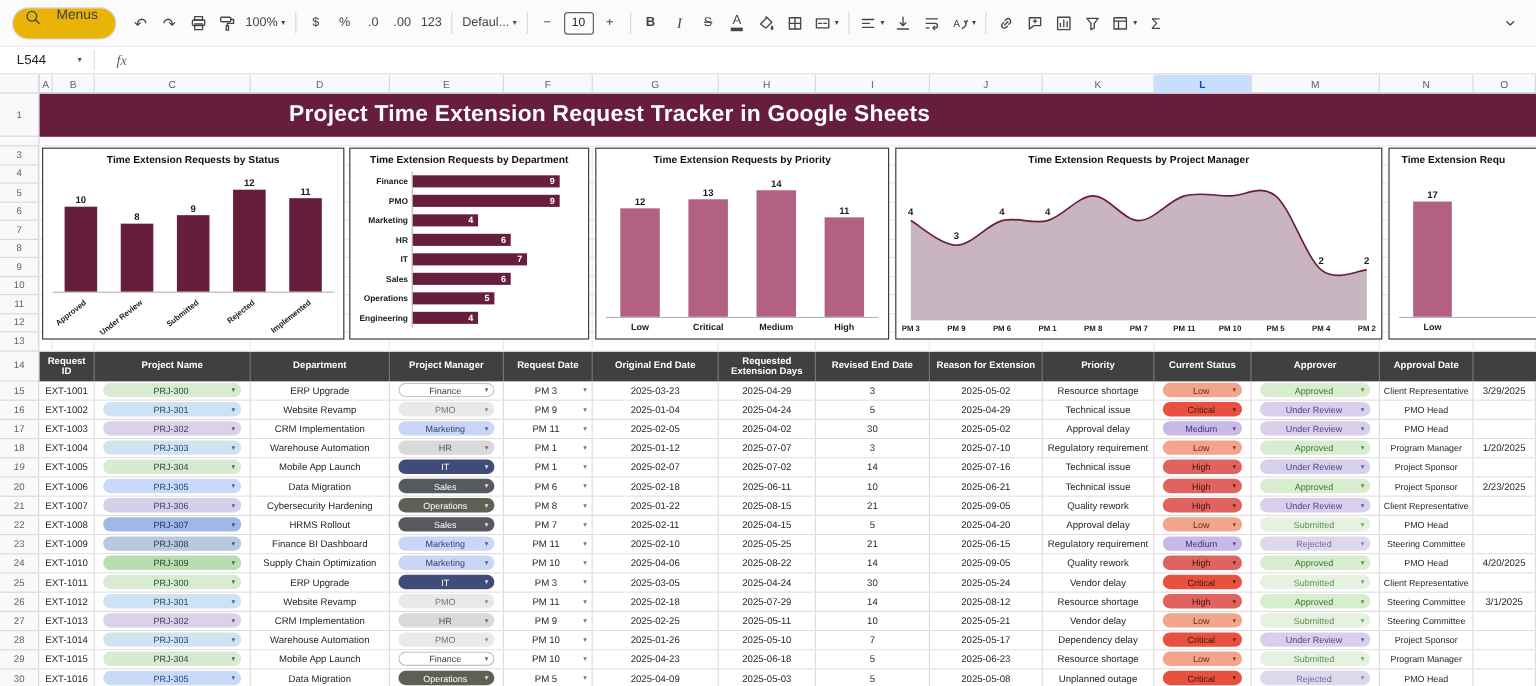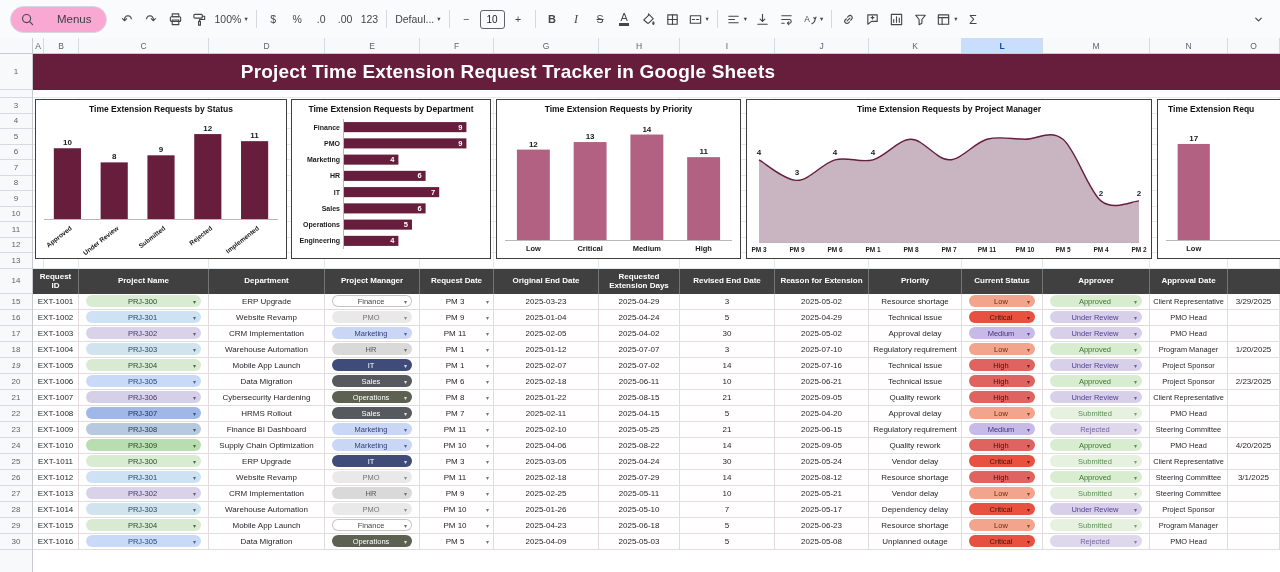--- a/index.html
+++ b/index.html
@@ -1,21 +1,21 @@
 <!DOCTYPE html>
 <html><head>
 <meta charset="utf-8">
 <style>
 *{box-sizing:border-box;margin:0;padding:0}
 html,body{width:1280px;height:572px;overflow:hidden;background:#fff;font-family:"Liberation Sans",sans-serif}
 .app{width:1280px;height:572px;display:flex;flex-direction:column}
 
 
 .toolbar{height:38px;background:#f9fbfd;display:flex;align-items:center;padding:0 10px;gap:1px;flex:0 0 auto}
-.pill{display:flex;align-items:center;gap:22px;background:#f9a8d4;border:1px solid #d5d9de;border-radius:16px;height:27px;padding:0 14px 0 9px;font-size:11.5px;color:#3c4043;margin-right:8px;cursor:pointer}
+.pill{display:flex;gap:12px;background:#eab308;border:1px solid #d5d9de;border-radius:16px;height:27px;padding:0 14px 0 9px;font-size:11.5px;color:#3c4043;margin-right:8px;cursor:pointer}
 .tbtn{min-width:23px;height:24px;border-radius:4px;display:flex;align-items:center;justify-content:center;font-size:10.5px;color:#444746;padding:0 3px;cursor:pointer;white-space:nowrap}
 .tbtn.glyph span{font-size:13px;line-height:1}
 .tbtn.b{font-weight:bold;font-size:11px}
 .tbtn.i{font-style:italic;font-family:"Liberation Serif",serif;font-size:12px}
 .tbtn.s span{text-decoration:line-through}
 .acl{border-bottom:3px solid #444746;line-height:1;padding:0 1px;font-size:11px}
 .dd{font-size:6.5px;margin-left:3px;color:#444746}
 .tsep{width:1px;height:18px;background:#d5d9de;margin:0 4px;flex:0 0 auto}
 .sizebox{width:25px;height:19px;border:1px solid #5f6368;border-radius:3px;font-size:10px;display:flex;align-items:center;justify-content:center;color:#202124;margin:0 1px;cursor:text}
 .tbspacer{flex:1}
@@ -236,20 +236,29 @@
         <span>Σ</span>
       </div>
     <div class="tbspacer"></div>
     <div class="tbtn">
         <svg class="ic" viewBox="0 0 16 16">
           <path d="M5 6.5l3 3 3-3"></path>
         </svg>
       </div>
   </div>
 
+  <div class="fbar">
+    <div class="namebox">
+      <span>L544</span>
+      <span class="dd">▾</span>
+    </div>
+    <div class="fsep"></div>
+    <span class="fx">fx</span>
+    <div class="finput"></div>
+  </div>
 
   <div class="sheet">
     <div class="colrow">
       <div class="corner"></div>
       <div id="colheaders">
           <div class="colhdr" style="width: 11px;">A</div>
           <div class="colhdr" style="width: 35px;">B</div>
           <div class="colhdr" style="width: 130px;">C</div>
           <div class="colhdr" style="width: 116px;">D</div>
           <div class="colhdr" style="width: 95px;">E</div>

